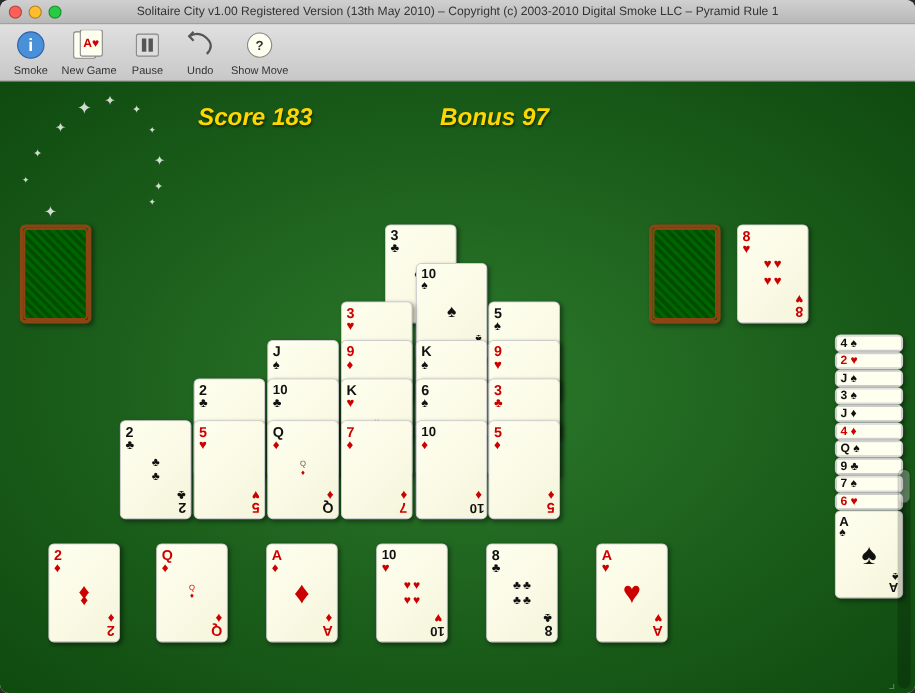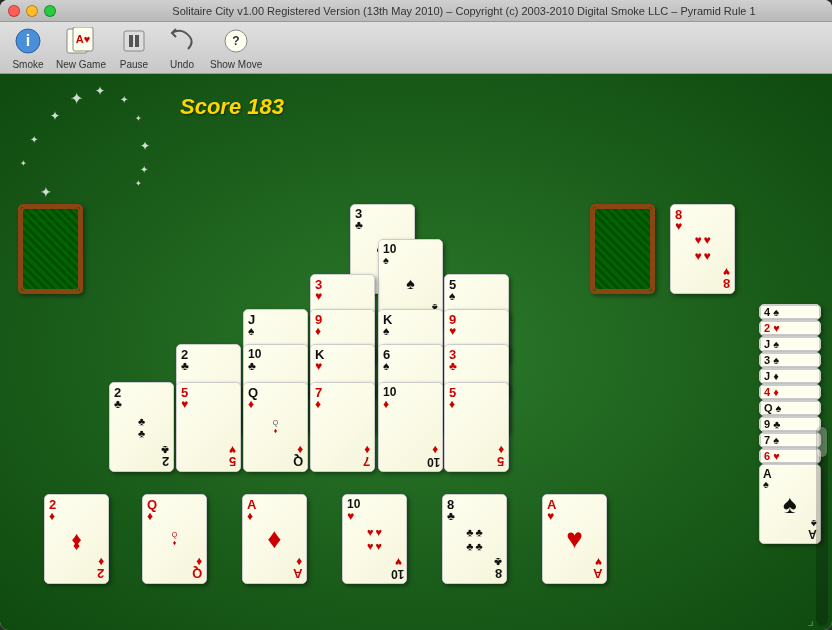--- a/index.html
+++ b/index.html
@@ -42,21 +42,20 @@
     .btn-close { background: #ff5f57; }
     .btn-min { background: #ffbd2e; }
     .btn-max { background: #28ca41; }
     #title-text {
       position: absolute;
       left: 50%;
       transform: translateX(-50%);
       font-size: 11px;
       color: #333;
       white-space: nowrap;
-      margin-left: 48px;
     }
     #toolbar {
       background: linear-gradient(to bottom, #e0e0e0, #c8c8c8);
       height: 52px;
       display: flex;
       align-items: center;
       padding: 4px 8px;
       gap: 8px;
       border-bottom: 1px solid #999;
     }
@@ -271,20 +270,23 @@
     <div class="card" style="position:absolute;top:130px;left:350px;width:65px;height:90px;">
       <div class="card-face">
         <span class="card-value black" style="position:absolute;top:2px;left:4px;font-size:13px;font-weight:bold;">3</span>
         <span class="card-suit-top black" style="position:absolute;top:14px;left:4px;font-size:12px;">♣</span>
         <span class="card-value black" style="position:absolute;bottom:2px;right:4px;font-size:13px;font-weight:bold;transform:rotate(180deg);">3</span>
         <span style="position:absolute;bottom:14px;right:4px;font-size:12px;transform:rotate(180deg);" class="black">♣</span>
         <span style="position:absolute;top:50%;left:50%;transform:translate(-50%,-50%);font-size:18px;" class="black">♣</span>
       </div>
     </div>
 
+    <div id="bonus-display">
+      <span>Bonus 97</span>
+    </div>
 
     <div class="card card-back" style="position:absolute;top:130px;left:590px;width:65px;height:90px;">
       <div style="width:100%;height:100%;background:repeating-linear-gradient(45deg,#006400,#006400 3px,#004d00 3px,#004d00 6px);border-radius:4px;border:2px solid #8B4513;">
       </div>
     </div>
 
     <div class="card" style="position:absolute;top:130px;left:670px;width:65px;height:90px;">
       <div class="card-face">
         <span class="red" style="position:absolute;top:2px;left:4px;font-size:13px;font-weight:bold;">8</span>
         <span class="red" style="position:absolute;top:14px;left:4px;font-size:12px;">♥</span>

